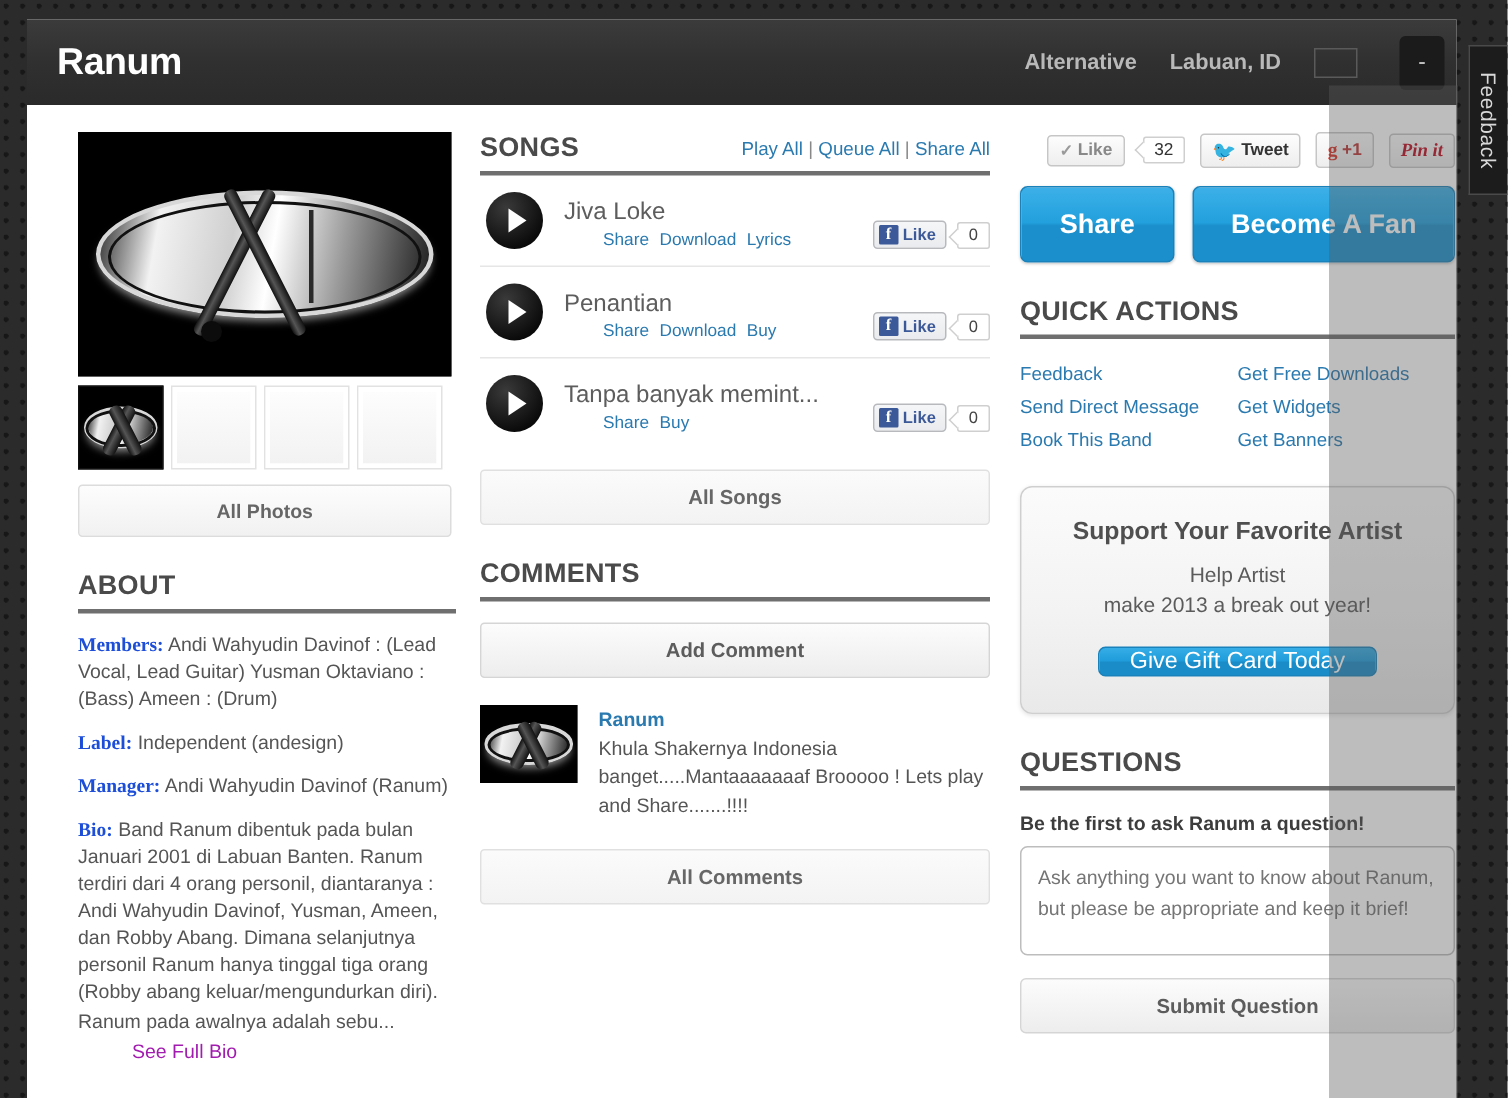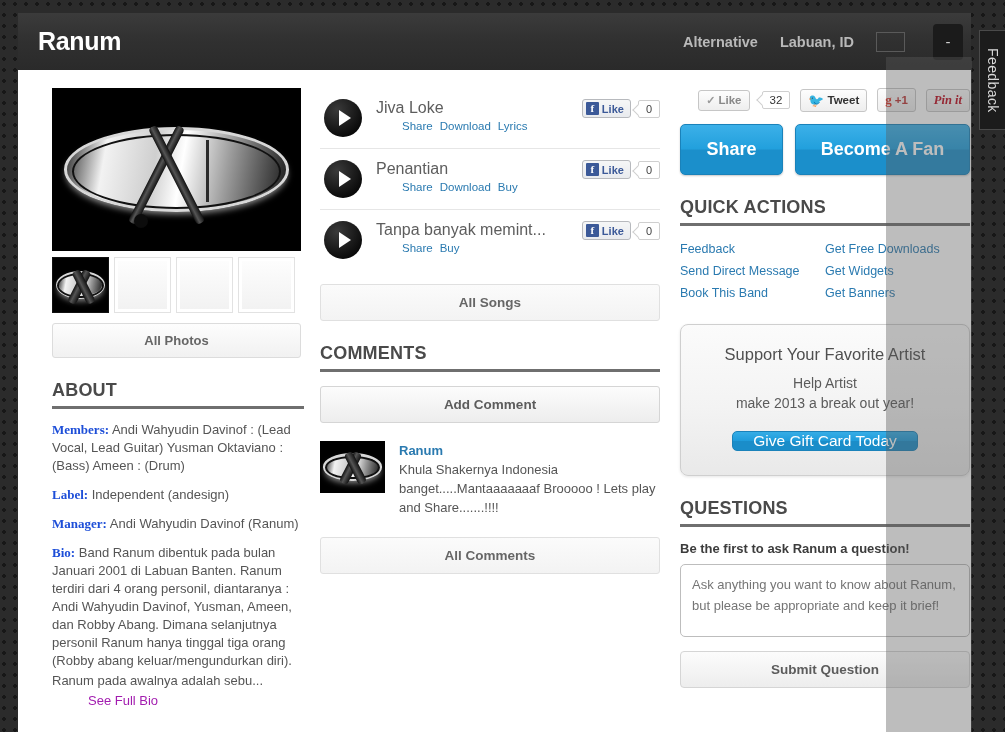--- a/index.html
+++ b/index.html
@@ -208,21 +208,21 @@
   
   #about-body { font-size: 13px; color: #555; line-height: 18px; }
   #about-body p { margin-top: 11px; }
   #about-body p:first-child { margin-top: 12px; }
   #about-body b { color: #1d4ed8; font-family: Liberation Serif, serif; }
   #about-body a { color: #a21caf; text-decoration: none; margin-left: 36px; }
 
   
   .song-row {
     display: flex;
-    align-items: flex-start;
+    align-items: flex-end;
     padding: 11px 0 11px 4px;
     border-bottom: 1px solid #e6e6e6;
   }
   .song-row:last-of-type { border-bottom: none; }
   .play-btn {
     width: 38px; height: 38px;
     border-radius: 50%;
     background: radial-gradient(circle at 35% 28%, #3a3a3a, #0a0a0a 75%);
     display: flex; align-items: center; justify-content: center;
     flex: 0 0 38px;
@@ -371,21 +371,21 @@
 
   #support-box {
     margin-top: 20px;
     border: 1px solid #cfcfcf;
     border-radius: 8px;
     background: linear-gradient(to bottom,#fbfbfb 0%, #f3f3f3 55%, #e9e9e9 100%);
     padding: 20px 10px 24px;
     text-align: center;
     box-shadow: 0 1px 3px rgba(0,0,0,.10);
   }
-  #support-box h3 { font-size: 16.5px; color: #4f4f4f; font-weight: normal; }
+  #support-box h3 { font-size: 16.5px; color: #4f4f4f; font-weight: bold; }
   #support-box p { font-size: 14px; color: #5b5b5b; margin-top: 9px; line-height: 20px; }
   #gift-btn {
     display: inline-block;
     margin-top: 18px;
     padding: 0 20px;
     border-radius: 5px;
     background: linear-gradient(to bottom,#36ade6 0%, #1f9cdb 48%, #1a8dc9 52%, #1a8dc9 100%);
     border: 1px solid #1a82ba;
     color: #fff;
     font-size: 15.5px;
@@ -506,20 +506,30 @@
           <b>Bio:</b>
           <span>Band Ranum dibentuk pada bulan Januari 2001 di Labuan Banten. Ranum terdiri dari 4 orang personil, diantaranya : Andi Wahyudin Davinof, Yusman, Ameen, dan Robby Abang. Dimana selanjutnya personil Ranum hanya tinggal tiga orang (Robby abang keluar/mengundurkan diri).</span>
         </p>
         <p style="margin-top:2px;">Ranum pada awalnya adalah sebu...</p>
         <p style="margin-top:2px;"><a>See Full Bio</a></p>
       </div>
     </div>
 
     <div id="col-mid">
 
+      <div class="section-head" style="margin-top:0;">
+        <h2>SONGS</h2>
+        <div class="section-links">
+          <a>Play All</a>
+          <span>|</span>
+          <a>Queue All</a>
+          <span>|</span>
+          <a>Share All</a>
+        </div>
+      </div>
 
       <div id="song-list">
           <div class="song-row">
             <div class="play-btn">
               <div class="play-tri"></div>
             </div>
             <div class="song-info">
               <div class="song-title">Jiva Loke</div>
               <div class="song-links"><a>Share</a><a>Download</a><a>Lyrics</a></div>
             </div>

